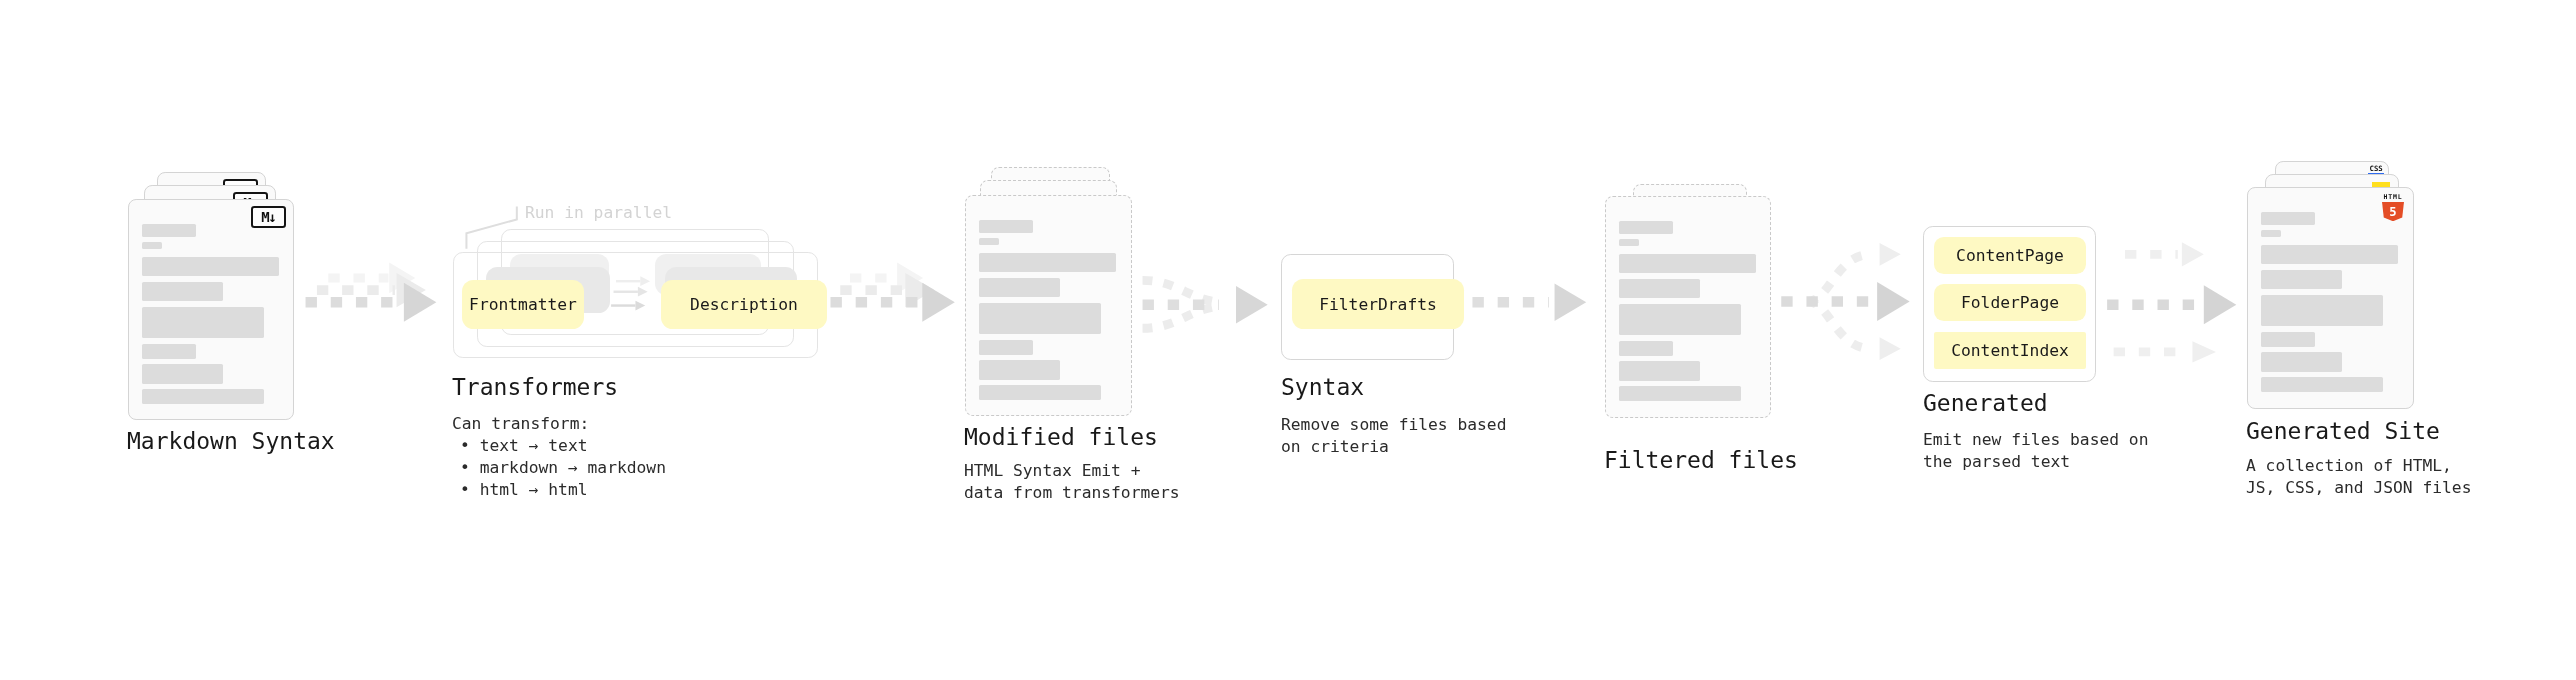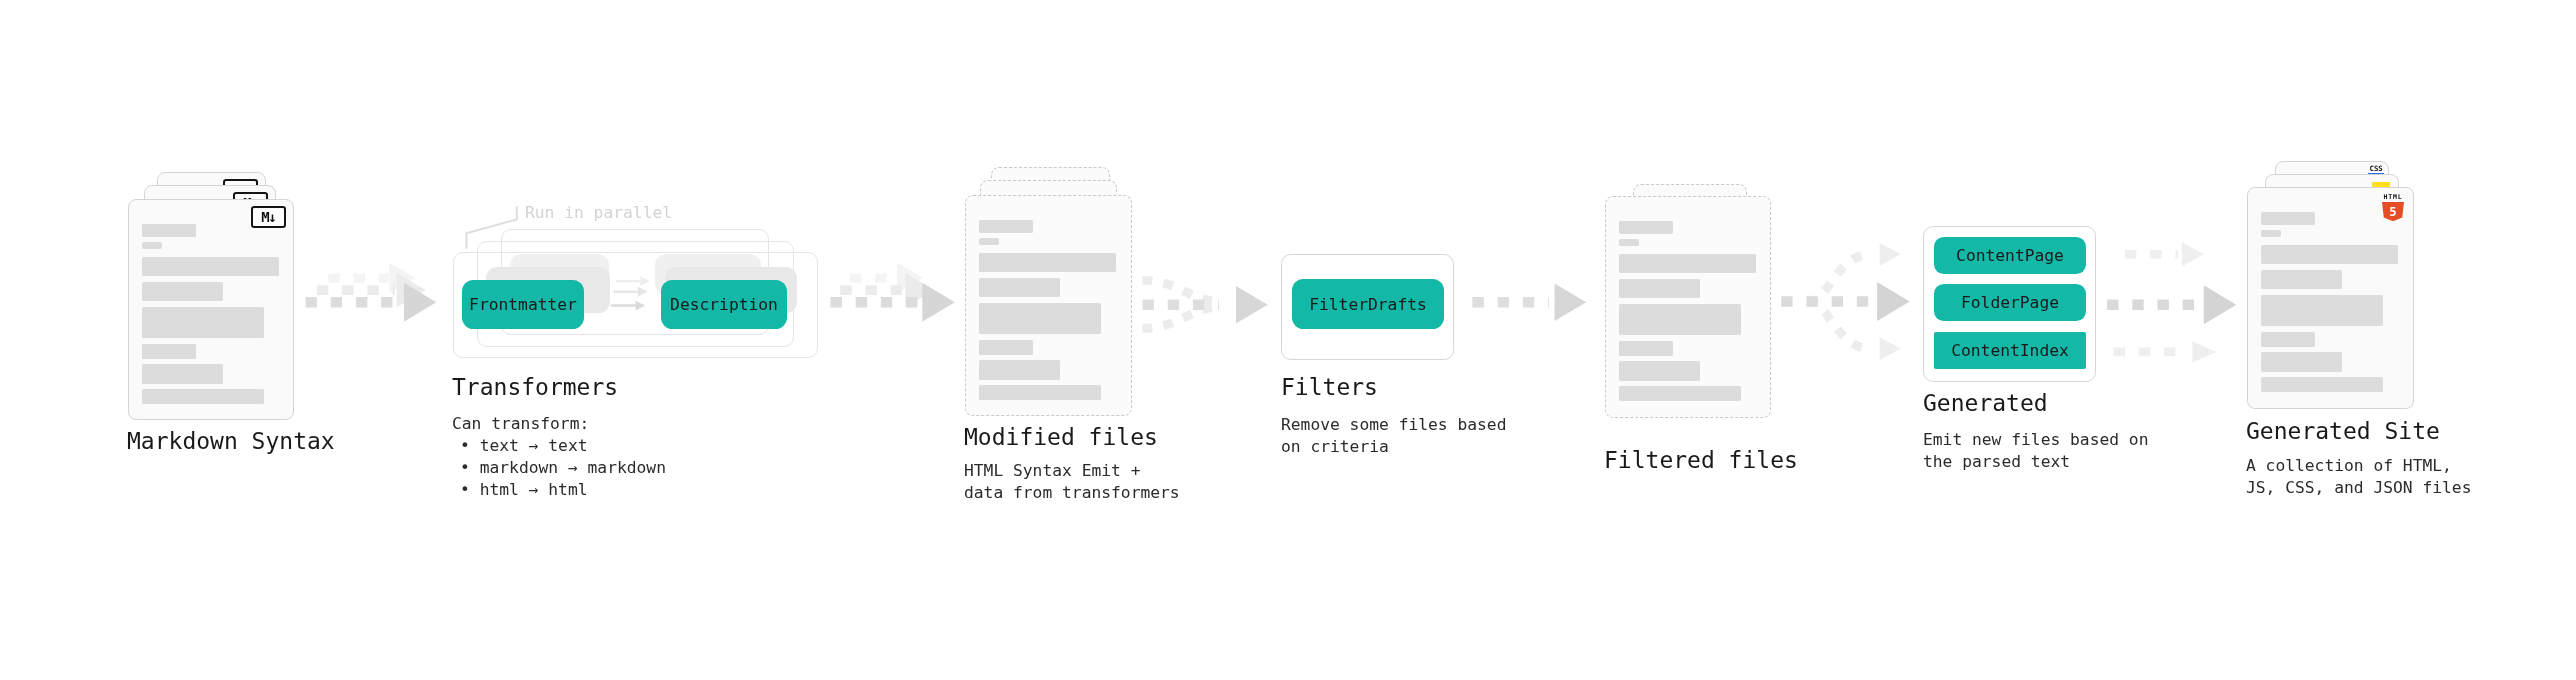--- a/index.html
+++ b/index.html
@@ -29,21 +29,21 @@
   .html5-shield{width:22px;height:19.5px;margin-top:0.8px;background:#e44d26;color:#fff;
     clip-path:polygon(0 0,100% 0,92% 80%,50% 100%,8% 80%);
     display:flex;align-items:center;justify-content:center;font-size:12.2px;font-weight:bold;}
   .css-badge{position:absolute;left:92px;top:3.3px;width:16.3px;text-align:center;}
   .css-word{font-size:7.3px;font-weight:bold;color:#111;line-height:7.3px;}
   .css-bar{height:2.4px;background:#2e6bf0;margin-top:0.8px;}
   .js-badge{position:absolute;left:106px;top:6.5px;width:18px;height:8.1px;background:#ffdf1e;}
   
   .obox{position:absolute;border:1.6px solid #d6d6d6;border-radius:9.8px;box-sizing:border-box;background:transparent;}
   .obox.light{border-color:#e4e4e4;}
-  .pill{position:absolute;background:#14b8a6;border-radius:11.4px;display:flex;align-items:center;justify-content:center;
+  .pill{position:absolute;background:#fef9c3;border-radius:11.4px;display:flex;align-items:center;justify-content:center;
     font-size:16.3px;color:#1a1a1a;}
   .pill.echo2{background:#e8e8e8;}
   .pill.echo3{background:#f0f0f0;}
   
   .stage-label{position:absolute;font-size:23px;font-weight:500;color:#191919;white-space:nowrap;}
   .stage-desc{position:absolute;font-size:16.3px;color:#2b2b2b;white-space:nowrap;}
   .stage-desc .line{height:22px;line-height:22px;}
   .stage-desc .line.indent{margin-left:8.1px;}
   .annotation{position:absolute;font-size:16.3px;color:#d3d3d3;white-space:nowrap;}
   svg.arrows{position:absolute;left:0;top:0;pointer-events:none;}
@@ -142,21 +142,21 @@
     <div class="obox light" style="left:501px;top:229px;width:268px;height:106px;"></div>
     <div class="obox light" style="left:477px;top:241px;width:317px;height:106px;"></div>
     <div class="obox light" style="left:453px;top:252px;width:365px;height:106px;"></div>
 
     <div class="pill echo3" style="left:510px;top:254px;width:99px;height:41px;"></div>
     <div class="pill echo3" style="left:655px;top:254px;width:106px;height:41px;"></div>
     <div class="pill echo2" style="left:486px;top:267px;width:124px;height:46px;"></div>
     <div class="pill echo2" style="left:665px;top:267px;width:132px;height:46px;"></div>
 
     <div class="pill" style="left:462px;top:280px;width:122px;height:49px;">Frontmatter</div>
-    <div class="pill" style="left:661px;top:280px;width:126px;height:49px;">Description</div>
+    <div class="pill" style="left:661px;top:280px;width:166px;height:49px;">Description</div>
 
     <div class="annotation" style="left:525px;top:203px;">Run in parallel</div>
 
     <div class="stage-label" style="left:452px;top:374px;">Transformers</div>
     <div class="stage-desc" style="left:452px;top:413px;">
       <div class="line">Can transform:</div>
       <div class="line indent">• text → text</div>
       <div class="line indent">• markdown → markdown</div>
       <div class="line indent">• html → html</div>
     </div>
@@ -177,22 +177,22 @@
     </div>
     <div class="stage-label" style="left:964px;top:424px;">Modified files</div>
     <div class="stage-desc" style="left:964px;top:460px;">
       <div class="line">HTML Syntax Emit +</div>
       <div class="line">data from transformers</div>
     </div>
   </div>
 
   <div class="abs">
     <div class="obox" style="left:1281px;top:254px;width:173px;height:106px;"></div>
-    <div class="pill" style="left:1292px;top:279px;width:152px;height:50px;">FilterDrafts</div>
-    <div class="stage-label" style="left:1281px;top:374px;">Filters</div>
+    <div class="pill" style="left:1292px;top:279px;width:172px;height:50px;">FilterDrafts</div>
+    <div class="stage-label" style="left:1281px;top:374px;">Syntax</div>
     <div class="stage-desc" style="left:1281px;top:414px;">
       <div class="line">Remove some files based</div>
       <div class="line">on criteria</div>
     </div>
   </div>
 
   <div class="abs">
     <div class="fcard dashed" style="left:1633px;top:184px;width:114px;height:41px;"></div>
     <div class="fcard dashed" style="left:1605px;top:196px;width:166px;height:222px;">
       <div class="sk sk1"></div>

